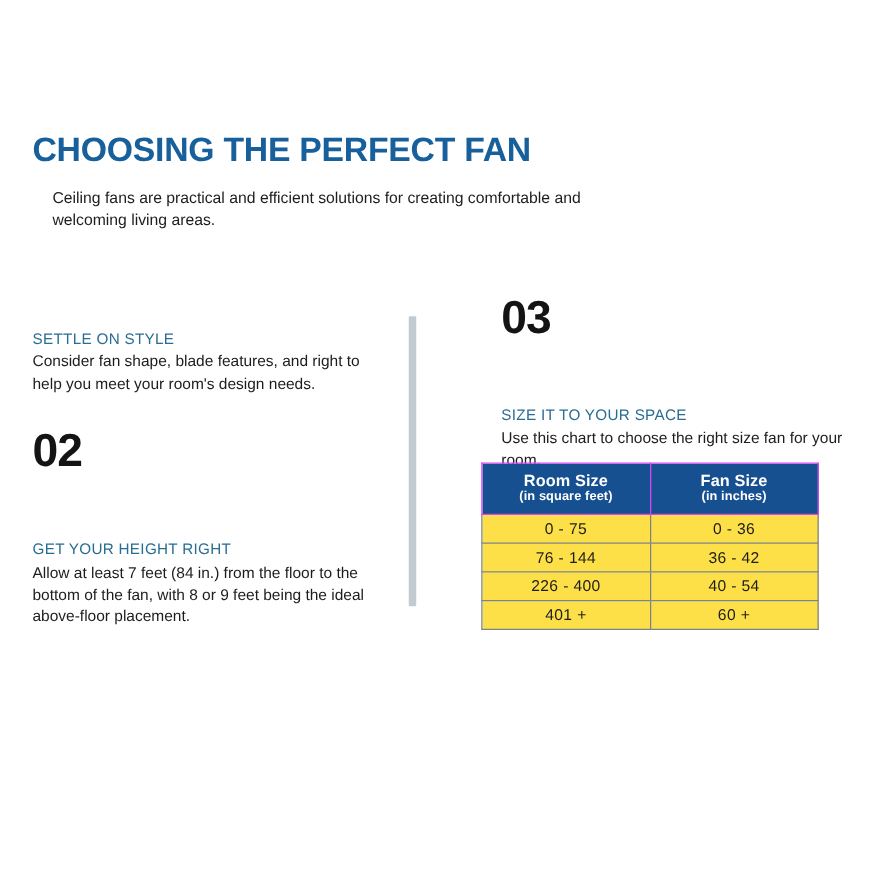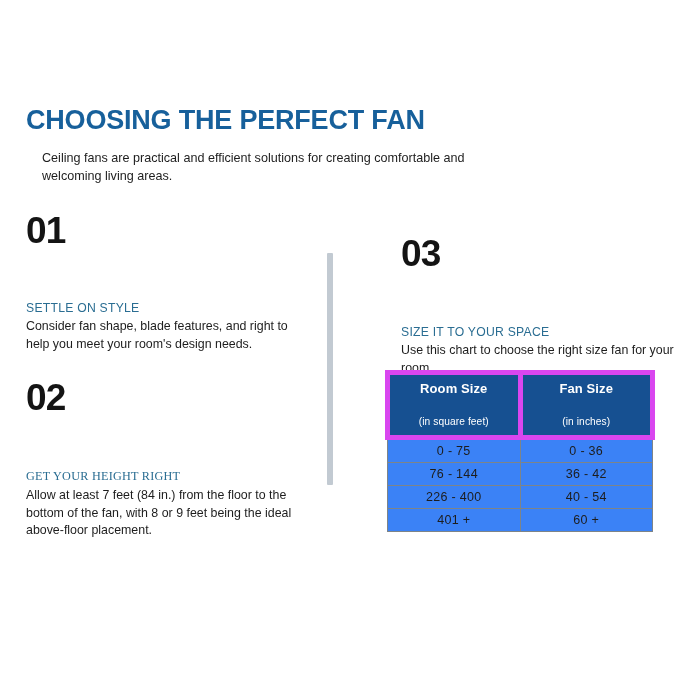--- a/index.html
+++ b/index.html
@@ -89,79 +89,77 @@
   }
   .step-body {
     font-size: 12.4px;
     line-height: 1.44;
     color: #1d1d1d;
     margin: 0;
   }
 
   .block-01 .step-sub { margin-top: 51px; }
   .block-02 { margin-top: 25px; }
-  .block-02 .step-sub { margin-top: 52px; font-family: Liberation Serif, serif; }
+  .block-02 .step-sub { margin-top: 52px; }
   .block-03 .step-sub { margin-top: 52px; }
 
   
   .size-table {
     position: absolute;
     left: 385px;
     top: 370px;
     width: 270px;
     border-collapse: collapse;
     table-layout: fixed;
   }
   .size-table th {
     background: #165091;
     color: #ffffff;
     text-align: center;
     padding: 6px 4px 7px 4px;
-    border: 5px solid #d946ef;
+    border: 1px solid #d946ef;
     line-height: 1.18;
   }
   .th-main {
     display: block;
     font-size: 13px;
     font-weight: bold;
     letter-spacing: 0.1px;
   }
   .th-sub {
     display: block;
     font-size: 10.2px;
-    font-weight: normal;
+    font-weight: bold;
     letter-spacing: 0.1px;
-    margin-top: 20px;
   }
   .size-table td {
     text-align: center;
     font-size: 12.5px;
     color: #1d1d1d;
     padding: 4px 4px;
     border: 1px solid #7d8488;
-    background: #3b82f6;
+    background: #fde047;
     letter-spacing: 0.3px;
   }
 </style>
 </head>
 <body>
 
 <div class="page">
 
   <div class="header">
     <h1 class="main-title">CHOOSING THE PERFECT FAN</h1>
     <p class="intro">Ceiling fans are practical and efficient solutions for creating comfortable and welcoming living areas.</p>
   </div>
 
   <div class="divider"></div>
 
   <div class="col-left">
 
     <div class="block-01">
-      <div class="step-num">01</div>
       <div class="step-sub">SETTLE ON STYLE</div>
       <p class="step-body">Consider fan shape, blade features, and right to help you meet your room's design needs.</p>
     </div>
 
     <div class="block-02">
       <div class="step-num">02</div>
       <div class="step-sub">GET YOUR HEIGHT RIGHT</div>
       <p class="step-body">Allow at least 7 feet (84 in.) from the floor to the bottom of the fan, with 8 or 9 feet being the ideal above-floor placement.</p>
     </div>
 

